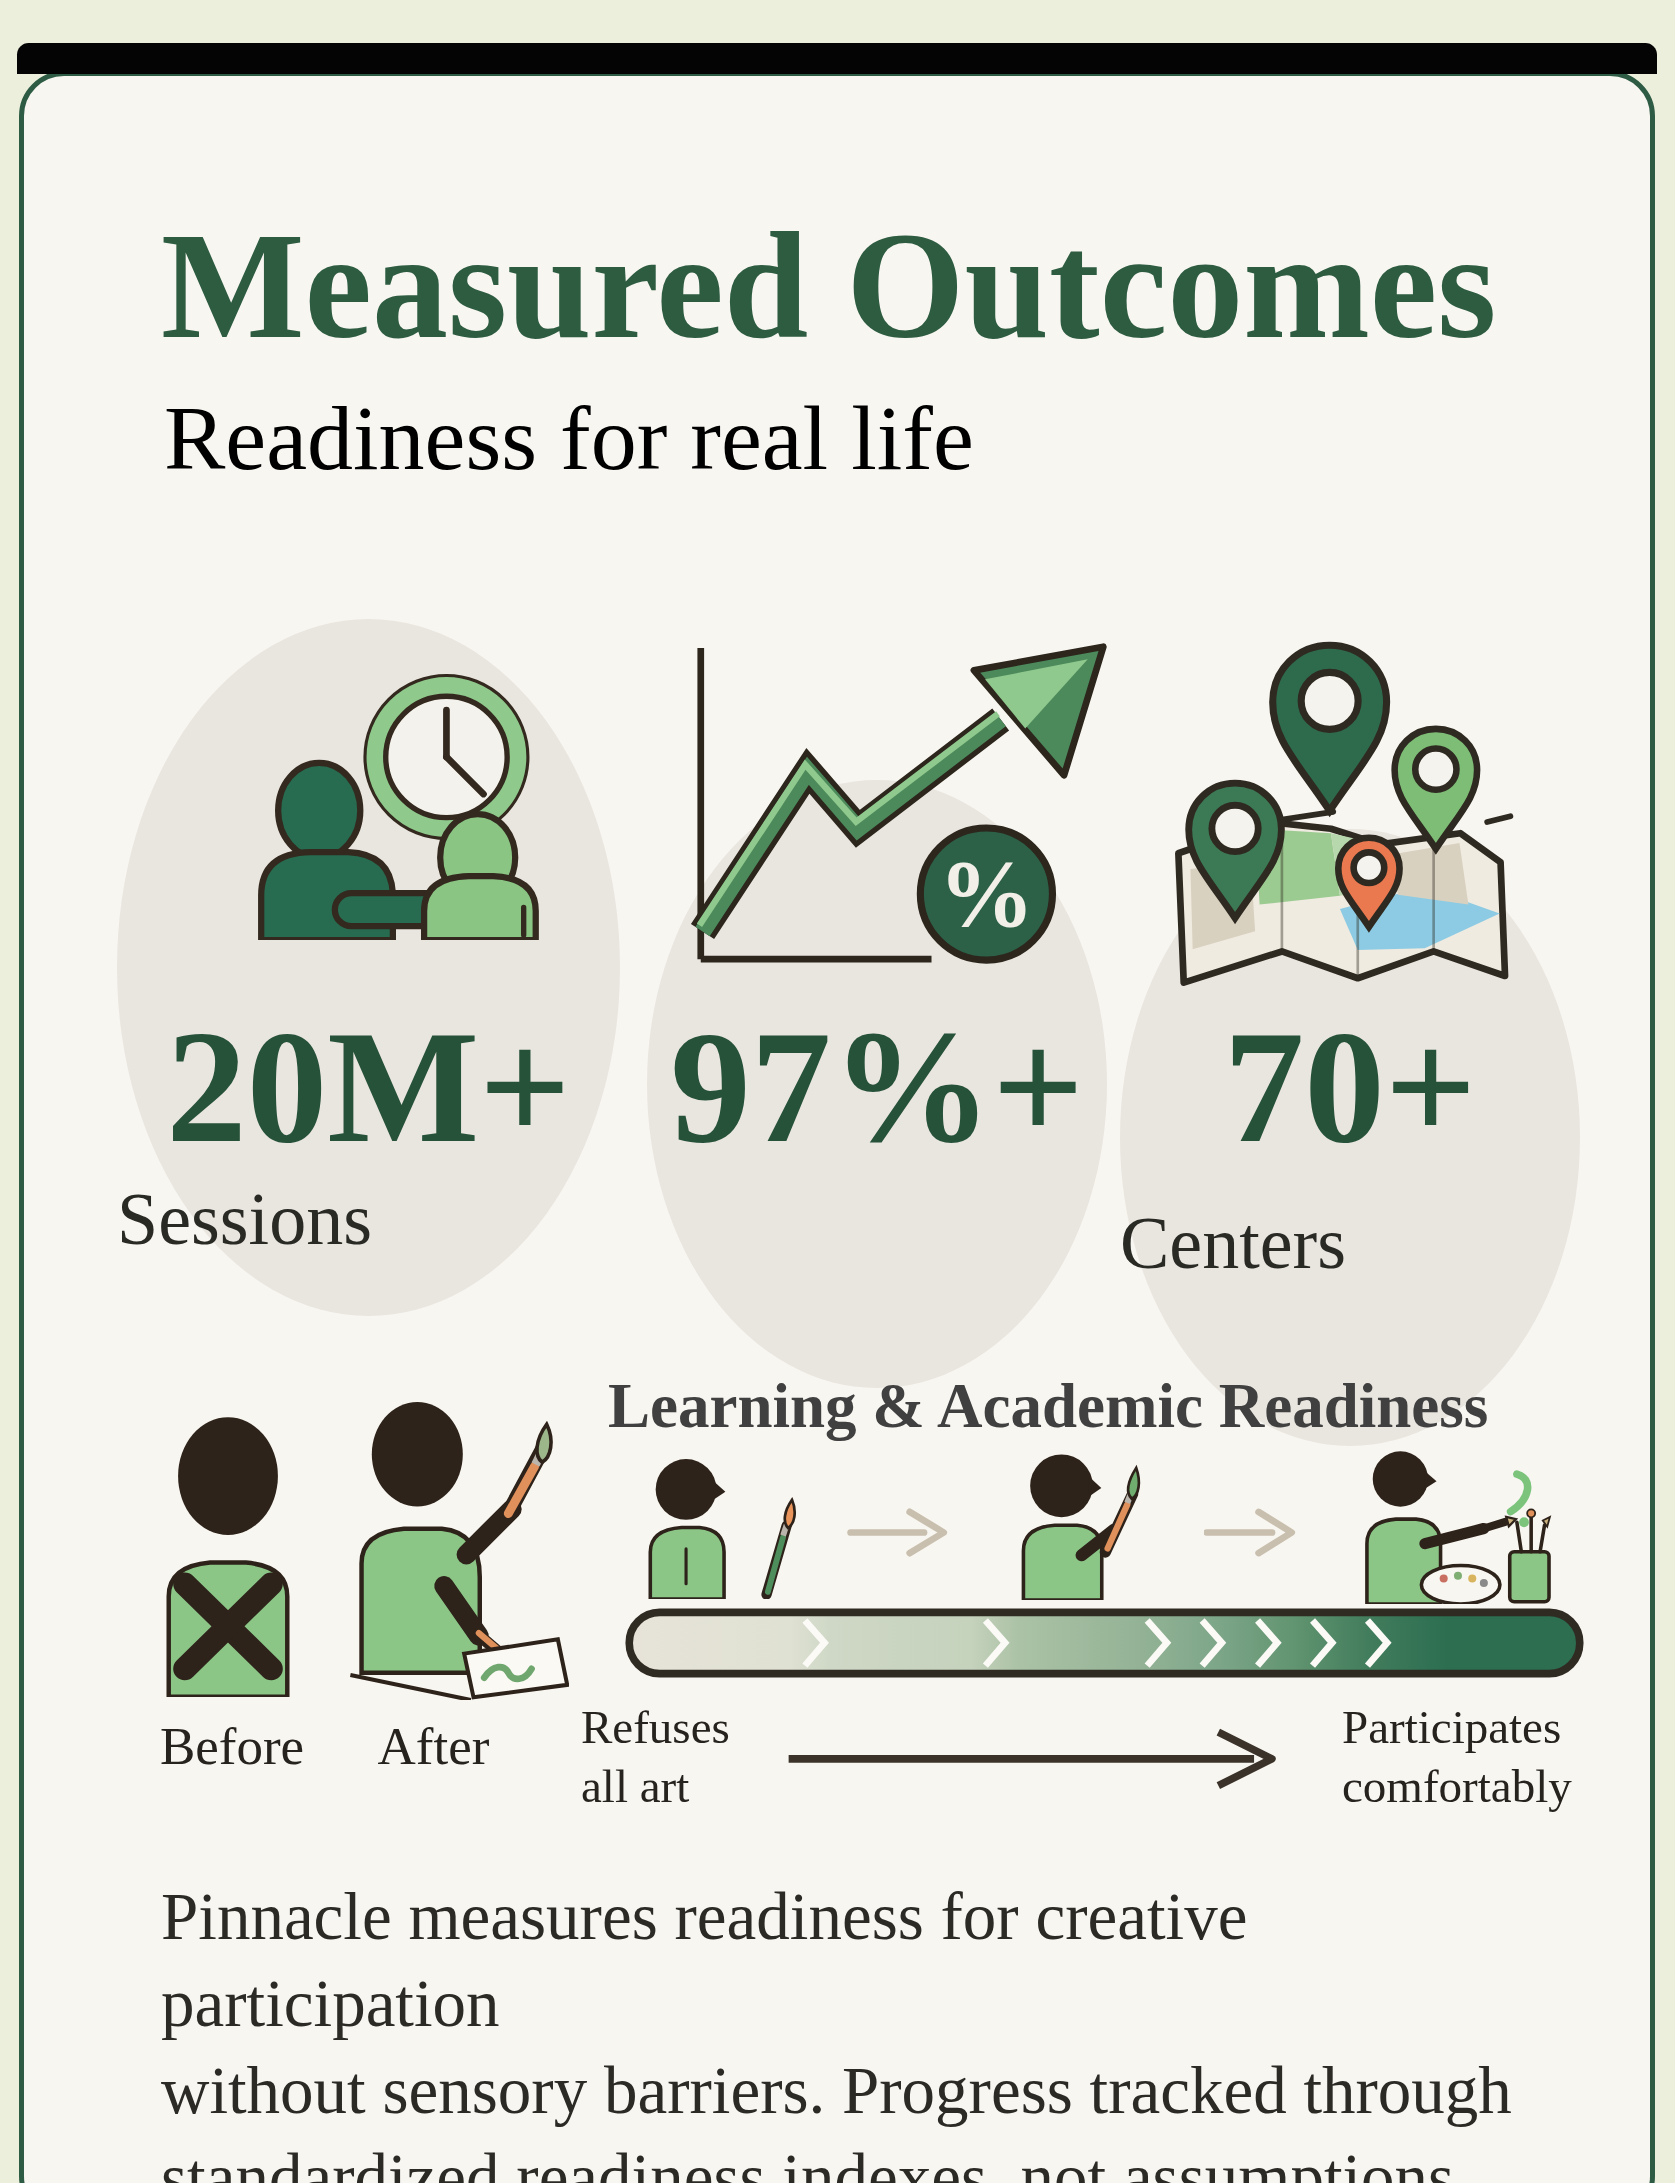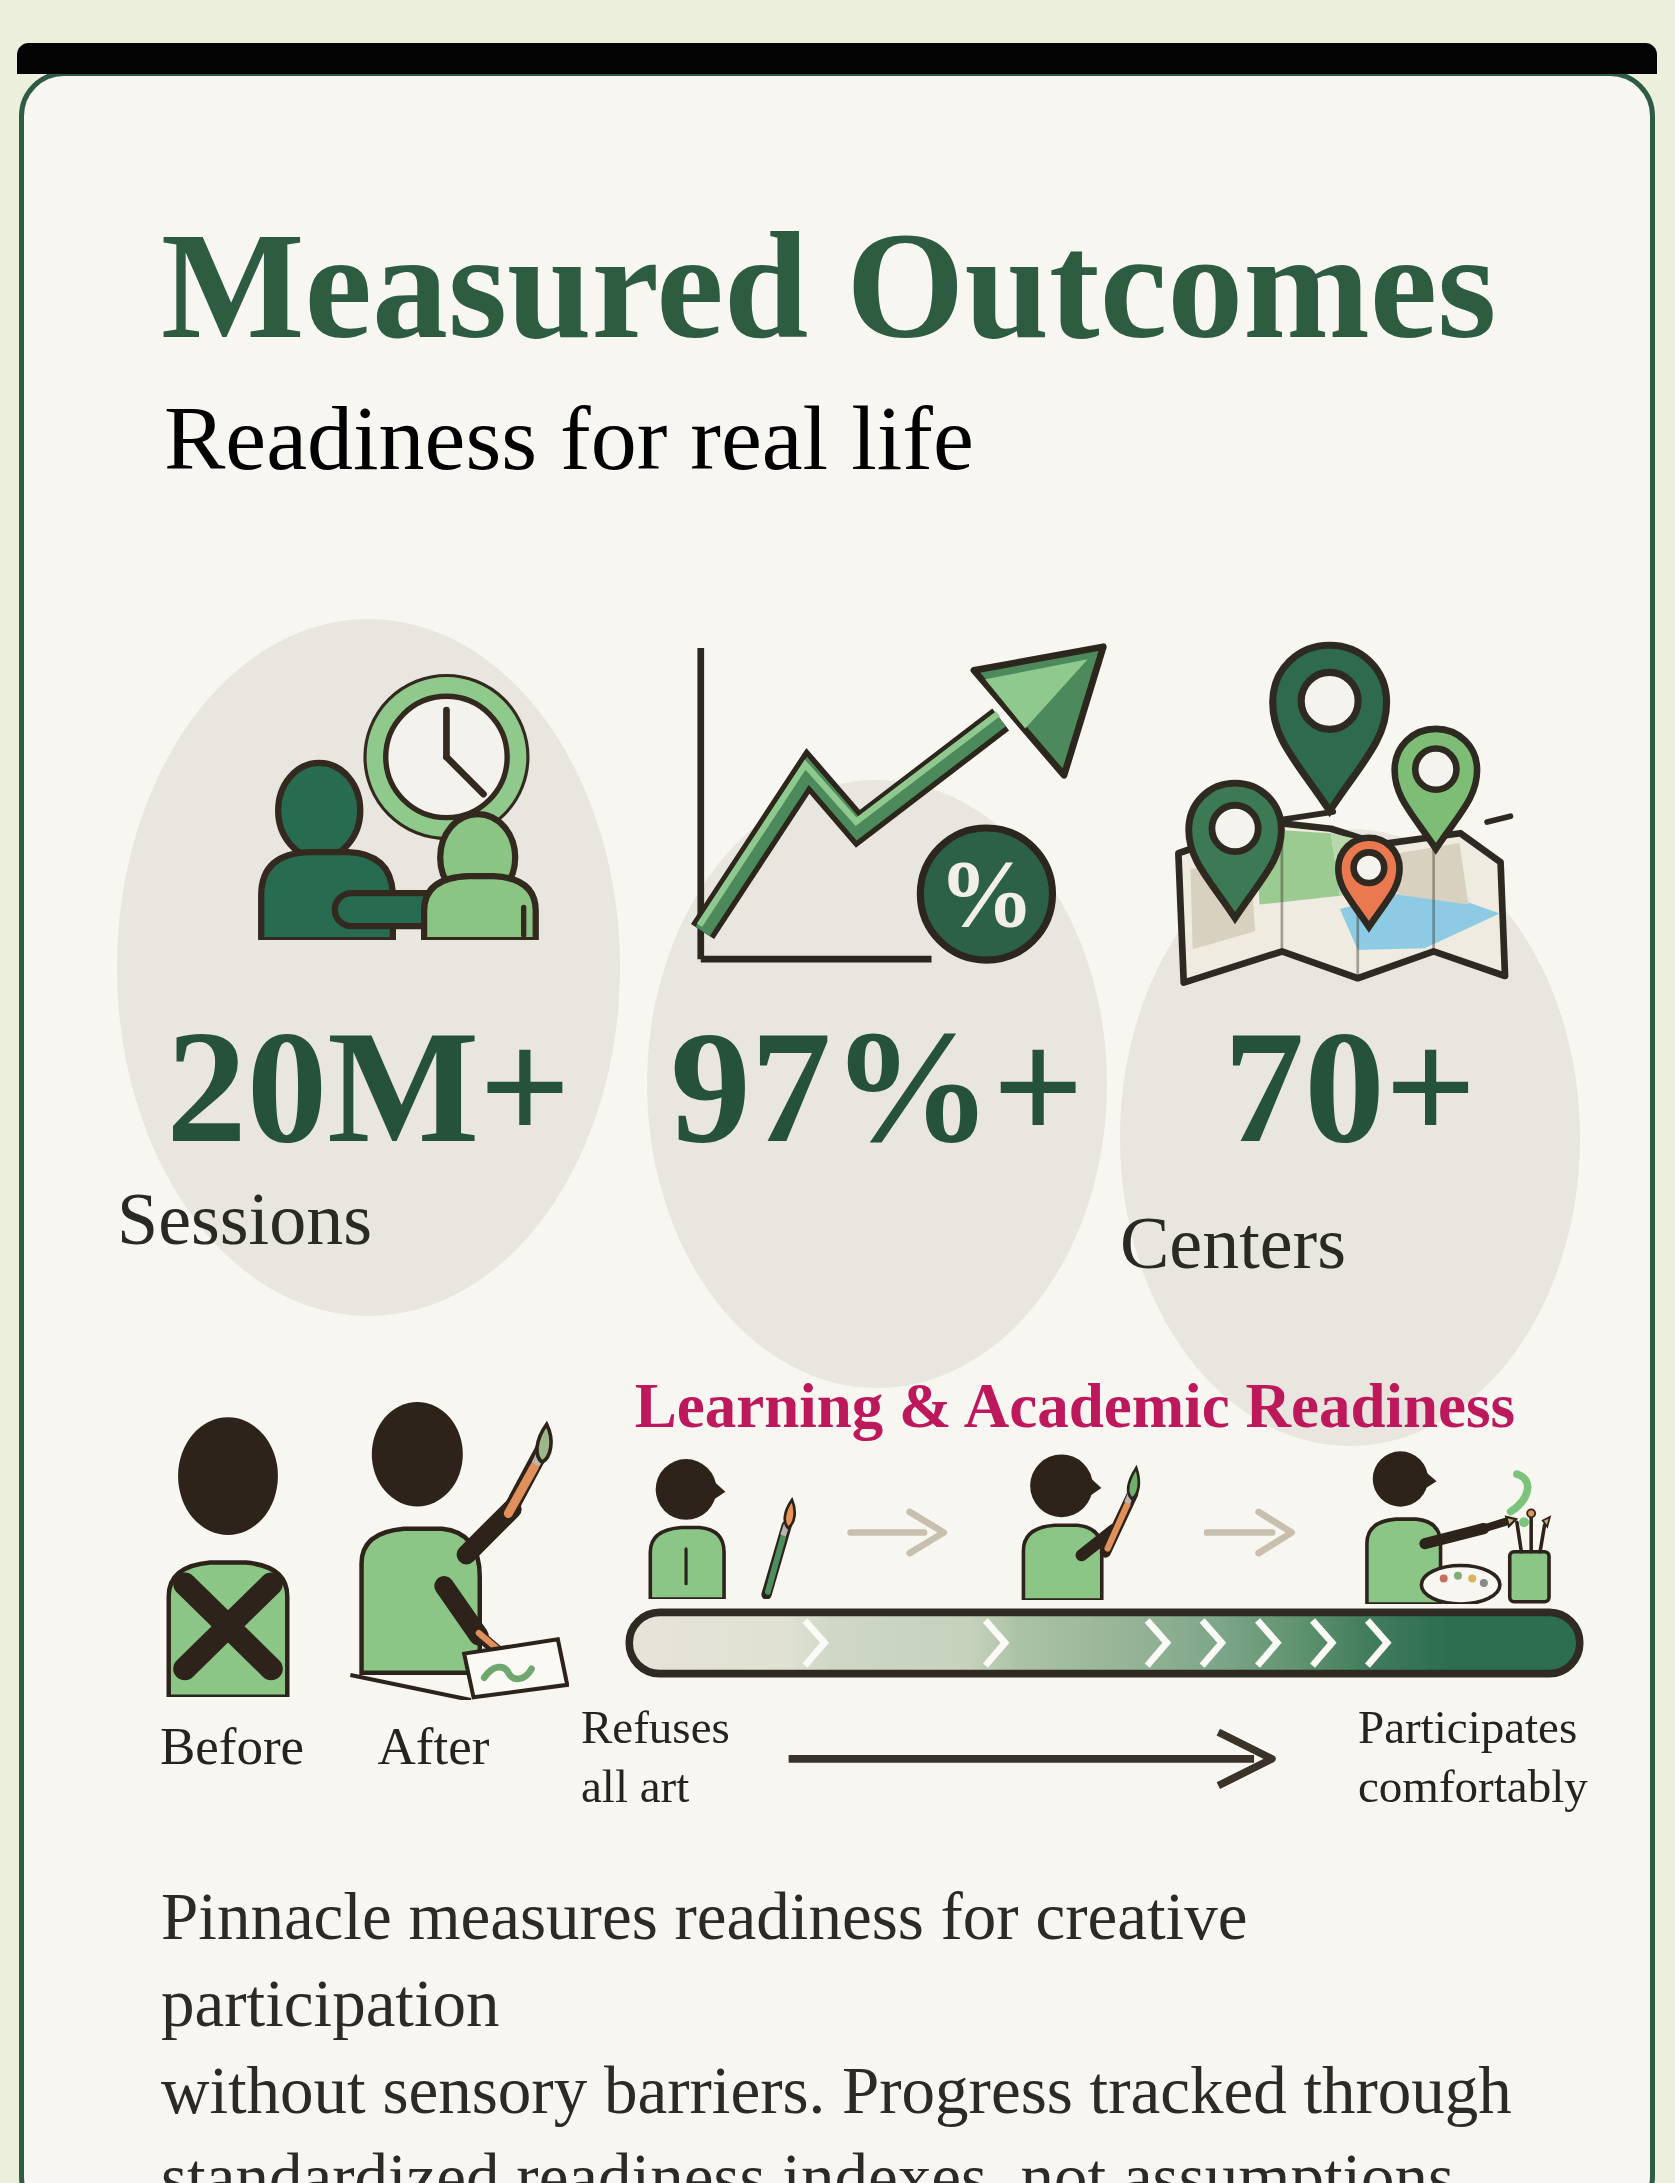--- a/index.html
+++ b/index.html
@@ -7,21 +7,21 @@
   .stage{position:relative;width:1675px;height:2183px;background:#ecefdc;overflow:hidden;}
   .black-bar{position:absolute;left:17px;top:43px;width:1640px;height:31px;background:#040404;border-radius:11.6px 11.6px 0 0;z-index:3;}
   .card{position:absolute;left:19px;top:71px;width:1626px;height:2140px;background:#f8f6f1;border:5.4px solid #2e5b44;border-radius:45px;z-index:1;}
   .abs{position:absolute;z-index:2;}
   .title{left:161px;top:210px;font-size:152px;font-weight:bold;color:#2d5c41;white-space:nowrap;line-height:1;}
   .subtitle{left:164px;top:392px;font-size:92px;color:#000000;white-space:nowrap;line-height:1;}
   .ellipse{background:#e9e5df;border-radius:50%;z-index:2;}
   .stat-value{font-size:161px;font-weight:bold;color:#27523a;text-align:center;line-height:1;z-index:4;}
   .stat-label{font-size:74px;color:#2a2a25;text-align:left;line-height:1;z-index:4;}
   .icon{z-index:4;}
-  .readiness-heading{left:608px;top:1375px;width:907px;font-size:63px;font-weight:bold;color:#be185d;text-align:right;white-space:nowrap;line-height:1;}
+  .readiness-heading{left:608px;top:1375px;width:907px;font-size:63px;font-weight:bold;color:#404040;text-align:left;white-space:nowrap;line-height:1;}
   .figure-label{font-size:53px;color:#26231e;text-align:center;line-height:1;}
   .scale-label{font-size:47px;color:#26231e;text-align:left;line-height:1.25;}
   .paragraph{left:161px;top:1873px;width:1394px;font-size:67px;color:#2b2a25;line-height:1.3;}
 </style>
 </head>
 <body>
 
 <div class="stage">
 
   <div class="black-bar abs"></div>
@@ -211,21 +211,21 @@
   </svg>
 
   <div class="abs scale-label" style="left:581px;top:1698px;width:197px;">
     <div>Refuses</div>
     <div>all art</div>
   </div>
   <svg class="abs icon" style="left:784px;top:1724px;" width="514" height="67" viewBox="0 0 1150 150">
     <line x1="10" y1="78" x2="1052" y2="78" stroke="#3b332a" stroke-width="17"></line>
     <polyline points="972,18 1092,78 972,138" fill="none" stroke="#3b332a" stroke-width="17" stroke-linejoin="round"></polyline>
   </svg>
-  <div class="abs scale-label" style="left:1342px;top:1698px;width:241px;margin-left:16px;">
+  <div class="abs scale-label" style="left:1342px;top:1698px;width:241px;">
     <div>Participates</div>
     <div>comfortably</div>
   </div>
 
   <div class="abs paragraph">
     <div>Pinnacle measures readiness for creative participation</div>
     <div>without sensory barriers. Progress tracked through</div>
     <div>standardized readiness indexes, not assumptions.</div>
   </div>
 

